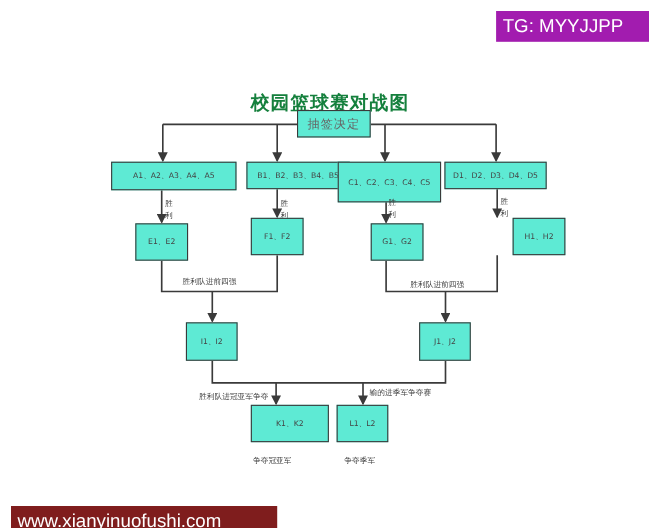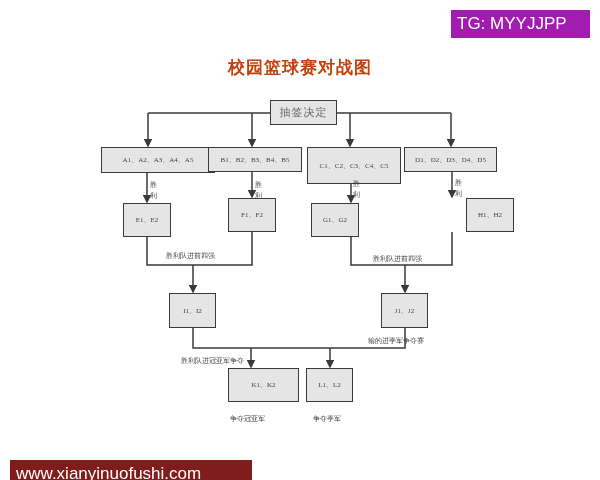--- a/index.html
+++ b/index.html
@@ -1,21 +1,21 @@
 <!DOCTYPE html>
 <html><head>
   <meta charset="utf-8">
   <style>
     html, body { margin:0; padding:0; }
     body { width:600px; height:480px; background:#ffffff; position:relative; overflow:hidden;
            font-family:"DejaVu Sans", sans-serif; color:#333; }
     .abs { position:absolute; }
-    .title { left:0; width:600px; top:56px; text-align:center; font-size:17px; font-weight:bold; color:#c2410c; letter-spacing:1px; }
-    .box { position:absolute; border:1.5px solid #3a3a3a; background:#e5e5e5; display:flex; align-items:center; justify-content:center;
-           font-size:7px; color:#444; box-sizing:border-box; white-space:nowrap;font-family:Liberation Serif, serif; }
+    .title { left:0; width:600px; top:82px; text-align:center; font-size:17px; font-weight:bold; color:#15803d; letter-spacing:1px; }
+    .box { position:absolute; border:1.5px solid #3a3a3a; background:#5eead4; display:flex; align-items:center; justify-content:center;
+           font-size:7px; color:#444; box-sizing:border-box; white-space:nowrap; }
     .draw-box { font-size:11px; color:#666; letter-spacing:1px; }
     .lbl { position:absolute; font-size:7px; color:#444; white-space:nowrap; }
     .vlbl { position:absolute; font-size:7px; color:#444; width:8px; line-height:11px; }
     svg.lines { position:absolute; left:0; top:0; }
     .wm-top { position:absolute; left:451px; top:10px; width:139px; height:28px; background:#a21caf; color:#fff;
               font-family:"Liberation Sans", sans-serif; font-size:17px; line-height:28px; padding-left:6px; box-sizing:border-box; }
     .wm-bottom { position:absolute; left:10px; top:441px; width:242px; height:28px; background:#7f1d1d; color:#fff;
                  font-family:"Liberation Sans", sans-serif; font-size:17px; line-height:28px; padding-left:6px; box-sizing:border-box;margin-top:19px; }
   </style>
 </head>
@@ -52,46 +52,46 @@
     <line x1="251" y1="348" x2="251" y2="367" marker-end="url(#arr)"></line>
     <line x1="330" y1="348" x2="330" y2="367" marker-end="url(#arr)"></line>
   </g>
 </svg>
 
 <div class="abs title">校园篮球赛对战图</div>
 
 <div class="box draw-box" style="left:270px;top:100px;width:67px;height:25px;">抽签决定</div>
 
 <div class="box" style="left:101px;top:147px;width:114px;height:26px;">A1、A2、A3、A4、A5</div>
-<div class="box" style="left:208px;top:147px;width:94px;height:25px;text-align:right;">B1、B2、B3、B4、B5</div>
+<div class="box" style="left:224px;top:147px;width:94px;height:25px;text-align:right;">B1、B2、B3、B4、B5</div>
 <div class="box" style="left:307px;top:147px;width:94px;height:37px;">C1、C2、C3、C4、C5</div>
 <div class="box" style="left:404px;top:147px;width:93px;height:25px;">D1、D2、D3、D4、D5</div>
 
 <div class="vlbl" style="left:150px;top:180px;white-space:pre-line;">胜
 利</div>
 <div class="vlbl" style="left:255px;top:180px;white-space:pre-line;">胜
 利</div>
 <div class="vlbl" style="left:353px;top:179px;white-space:pre-line;">胜
 利</div>
 <div class="vlbl" style="left:455px;top:178px;white-space:pre-line;">胜
 利</div>
 
 <div class="box" style="left:123px;top:203px;width:48px;height:34px;">E1、E2</div>
 <div class="box" style="left:228px;top:198px;width:48px;height:34px;">F1、F2</div>
-<div class="box" style="left:311px;top:203px;width:48px;height:34px;">G1、G2</div>
+<div class="box" style="left:337px;top:203px;width:48px;height:34px;">G1、G2</div>
 <div class="box" style="left:428px;top:198px;width:48px;height:34px;margin-left:38px;">H1、H2</div>
 
 <div class="lbl" style="left:166px;top:251px;">胜利队进前四强</div>
 <div class="lbl" style="left:373px;top:254px;">胜利队进前四强</div>
 
 <div class="box" style="left:169px;top:293px;width:47px;height:35px;">I1、I2</div>
 <div class="box" style="left:381px;top:293px;width:47px;height:35px;">J1、J2</div>
 
 <div class="lbl" style="left:181px;top:356px;">胜利队进冠亚军争夺</div>
-<div class="lbl" style="left:336px;top:336px;margin-left:32px;">输的进季军争夺赛</div>
+<div class="lbl" style="left:336px;top:352px;">输的进季军争夺赛</div>
 
 <div class="box" style="left:228px;top:368px;width:71px;height:34px;">K1、K2</div>
 <div class="box" style="left:306px;top:368px;width:47px;height:34px;">L1、L2</div>
 
 <div class="lbl" style="left:230px;top:414px;">争夺冠亚军</div>
 <div class="lbl" style="left:313px;top:414px;">争夺季军</div>
 
 <div class="wm-top">TG: MYYJJPP</div>
 <div class="wm-bottom">www.xianyinuofushi.com</div>
 

